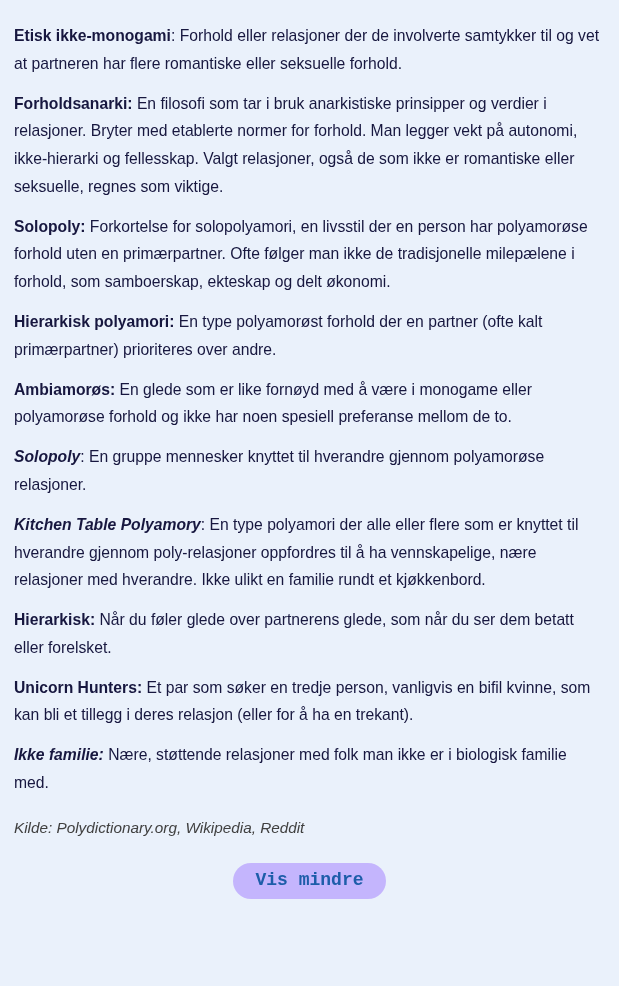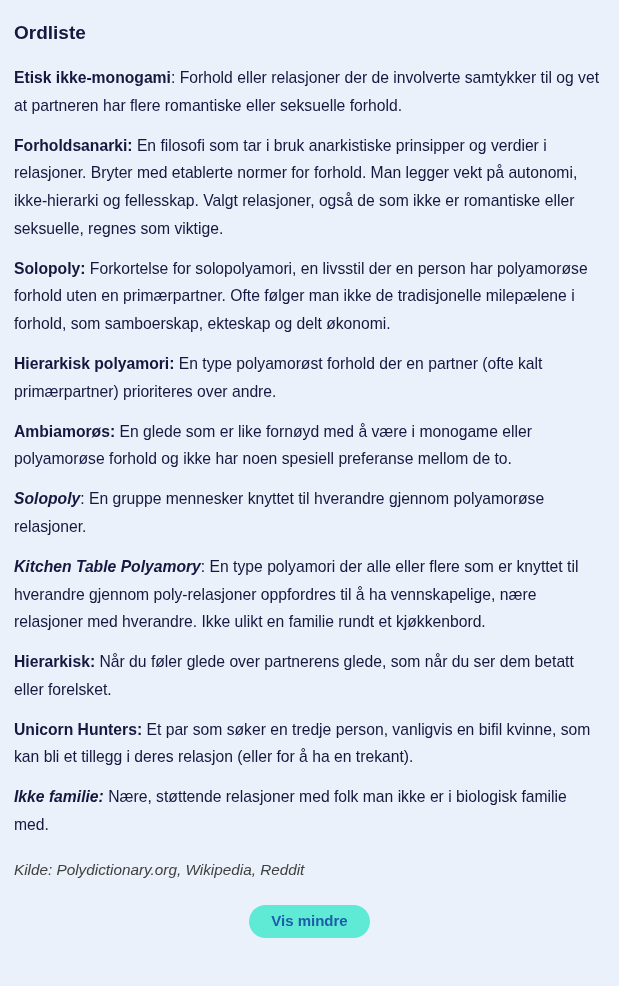--- a/index.html
+++ b/index.html
@@ -51,35 +51,34 @@
   }
   .button-row {
     margin-top: 26px;
     display: flex;
     justify-content: center;
   }
   button.show-less {
     appearance: none;
     border: none;
     cursor: pointer;
-    background: #5eead4;
+    background: #c4b5fd;
     color: #1d5da9;
-    font-family: Liberation Sans, sans-serif;
-    font-size: 15px;
+    font-family: Liberation Mono, monospace;
+    font-size: 18px;
     font-weight: bold;
     padding: 7px 22px 8px 22px;
     border-radius: 18px;
     line-height: 1.2;
   }
 </style>
 </head>
 <body>
 
 <div class="card">
-  <h2 class="glossary-title">Ordliste</h2>
 
   <div class="entries" id="entries">
       <p class="entry"><span class="term">Etisk ikke-monogami</span><span class="definition">: Forhold eller relasjoner der de involverte samtykker til og vet at partneren har flere romantiske eller seksuelle forhold.</span></p>
       <p class="entry"><span class="term">Forholdsanarki:</span><span class="definition"> En filosofi som tar i bruk anarkistiske prinsipper og verdier i relasjoner. Bryter med etablerte normer for forhold. Man legger vekt på autonomi, ikke-hierarki og fellesskap. Valgt relasjoner, også de som ikke er romantiske eller seksuelle, regnes som viktige.</span></p>
       <p class="entry"><span class="term">Solopoly:</span><span class="definition"> Forkortelse for solopolyamori, en livsstil der en person har polyamorøse forhold uten en primærpartner. Ofte følger man ikke de tradisjonelle milepælene i forhold, som samboerskap, ekteskap og delt økonomi.</span></p>
       <p class="entry"><span class="term">Hierarkisk polyamori:</span><span class="definition"> En type polyamorøst forhold der en partner (ofte kalt primærpartner) prioriteres over andre.</span></p>
       <p class="entry"><span class="term">Ambiamorøs:</span><span class="definition"> En glede som er like fornøyd med å være i monogame eller polyamorøse forhold og ikke har noen spesiell preferanse mellom de to.</span></p>
       <p class="entry"><span class="term italic">Solopoly</span><span class="definition">: En gruppe mennesker knyttet til hverandre gjennom polyamorøse relasjoner.</span></p>
       <p class="entry"><span class="term italic">Kitchen Table Polyamory</span><span class="definition">: En type polyamori der alle eller flere som er knyttet til hverandre gjennom poly-relasjoner oppfordres til å ha vennskapelige, nære relasjoner med hverandre. Ikke ulikt en familie rundt et kjøkkenbord.</span></p>
       <p class="entry"><span class="term">Hierarkisk:</span><span class="definition"> Når du føler glede over partnerens glede, som når du ser dem betatt eller forelsket.</span></p>

